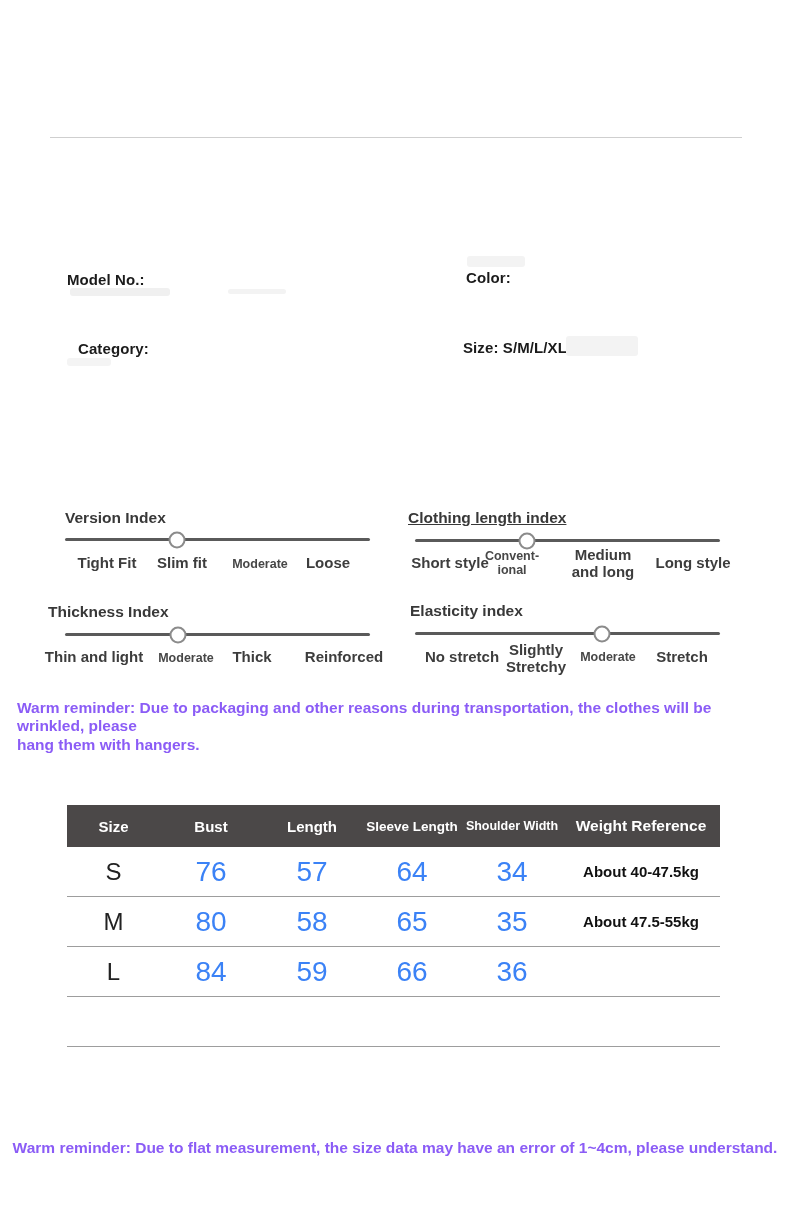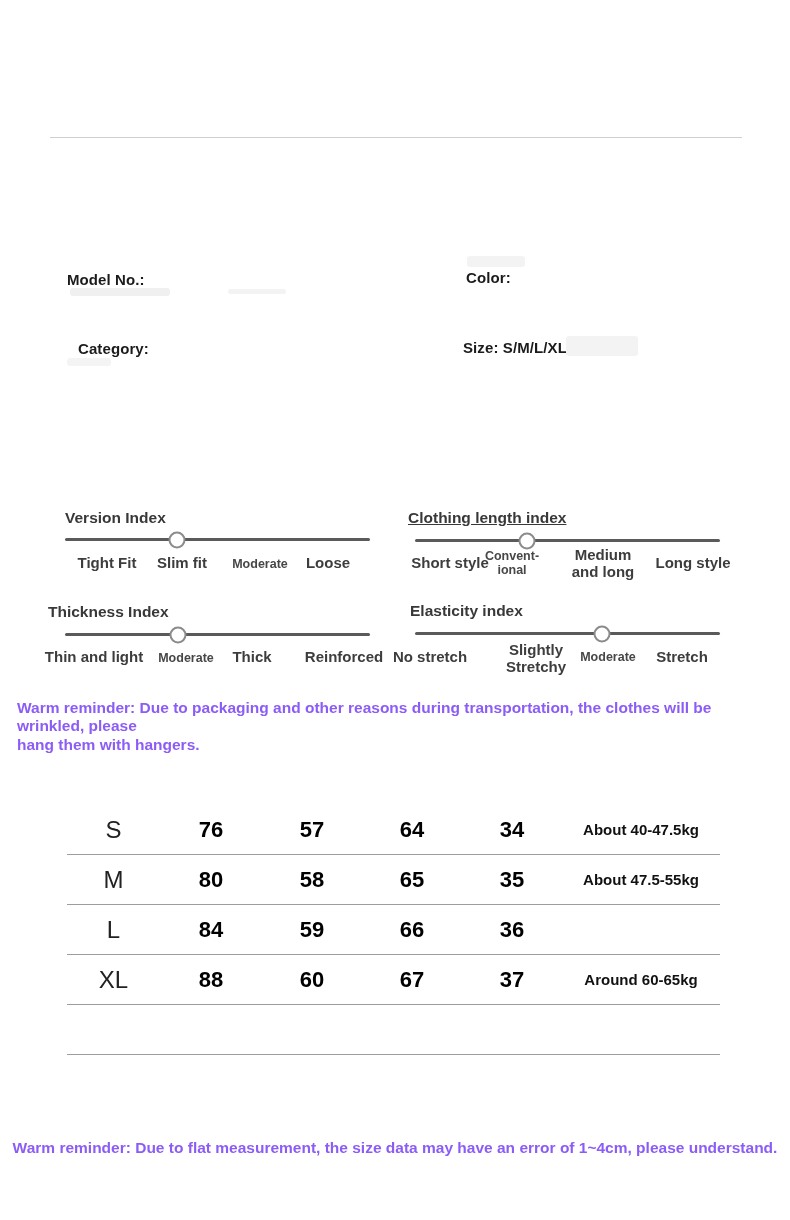--- a/index.html
+++ b/index.html
@@ -53,21 +53,21 @@
   .tbody-row { height:50px; border-bottom:1px solid #9d9d9d; }
   .empty-row { height:50px; border-bottom:1px solid #9d9d9d; }
   .cell { text-align:center; }
   .c1 { width:93px; } .c2 { width:102px; } .c3 { width:100px; }
   .c4 { width:100px; } .c5 { width:100px; } .c6 { width:158px; }
   .thead .cell { font-weight:700; font-size:15px; }
   .thead .c4 { font-size:13.5px; }
   .thead .c5 { font-size:12.5px; }
   .thead .c6 { font-size:15.5px; }
   .cell-size { font-size:24px; font-weight:500; color:#222; }
-  .cell-num { font-size:22px; font-weight:700; color:#000000; }
+  .cell-num { font-size:28px; font-weight:400; color:#3b82f6; }
   .cell-weight { font-size:15px; font-weight:700; color:#111; }
 </style>
 </head>
 <body>
 
 <div class="abs divider-top" style="left:50px; top:137px; width:692px;"></div>
 
 <div class="abs info-label" style="left:67px; top:271px;">Model No.:</div>
 <div class="abs info-label" style="left:466px; top:269px;">Color:</div>
 <div class="abs info-label" style="left:78px; top:340px;">Category:</div>
@@ -105,30 +105,38 @@
 </div>
 <div class="slider-label" style="left:94px; top:649px;">Thin and light</div>
 <div class="slider-label small" style="left:186px; top:651px;">Moderate</div>
 <div class="slider-label" style="left:252px; top:649px;">Thick</div>
 <div class="slider-label" style="left:344px; top:649px;">Reinforced</div>
 
 <div class="abs slider-title" style="left:410px; top:602px;">Elasticity index</div>
 <div class="abs track" style="left:415px; top:632px; width:305px;">
   <span class="knob" style="left: 61.3%;"></span>
 </div>
-<div class="slider-label" style="left:430px; top:649px;">No stretch</div>
+<div class="slider-label" style="left:462px; top:649px;">No stretch</div>
 <div class="slider-label" style="left:536px; top:642px;">Slightly
 Stretchy</div>
 <div class="slider-label small" style="left:608px; top:650px;">Moderate</div>
 <div class="slider-label" style="left:682px; top:649px;">Stretch</div>
 
 <div class="abs warn" style="left:17px; top:699px; width:760px;">Warm reminder: Due to packaging and other reasons during transportation, the clothes will be wrinkled, please
 hang them with hangers.</div>
 
 <div class="abs size-table" style="left:67px; top:805px;">
+  <div class="trow thead">
+    <div class="cell c1">Size</div>
+    <div class="cell c2">Bust</div>
+    <div class="cell c3">Length</div>
+    <div class="cell c4">Sleeve Length</div>
+    <div class="cell c5">Shoulder Width</div>
+    <div class="cell c6">Weight Reference</div>
+  </div>
 
   <div class="trow tbody-row">
     <div class="cell c1 cell-size">S</div>
     <div class="cell c2 cell-num">76</div>
     <div class="cell c3 cell-num">57</div>
     <div class="cell c4 cell-num">64</div>
     <div class="cell c5 cell-num">34</div>
     <div class="cell c6 cell-weight">About 40-47.5kg</div>
   </div>
 
@@ -142,25 +150,17 @@
   </div>
 
   <div class="trow tbody-row">
     <div class="cell c1 cell-size">L</div>
     <div class="cell c2 cell-num">84</div>
     <div class="cell c3 cell-num">59</div>
     <div class="cell c4 cell-num">66</div>
     <div class="cell c5 cell-num">36</div>
   </div>
 
-  <div class="trow tbody-row">
-    <div class="cell c1 cell-size">XL</div>
-    <div class="cell c2 cell-num">88</div>
-    <div class="cell c3 cell-num">60</div>
-    <div class="cell c4 cell-num">67</div>
-    <div class="cell c5 cell-num">37</div>
-    <div class="cell c6 cell-weight">Around 60-65kg</div>
-  </div>
 
   <div class="empty-row"></div>
 </div>
 
 <div class="abs warn center" style="left:0; top:1139px; width:790px;">Warm reminder: Due to flat measurement, the size data may have an error of 1~4cm, please understand.</div>
 
 </body></html>

